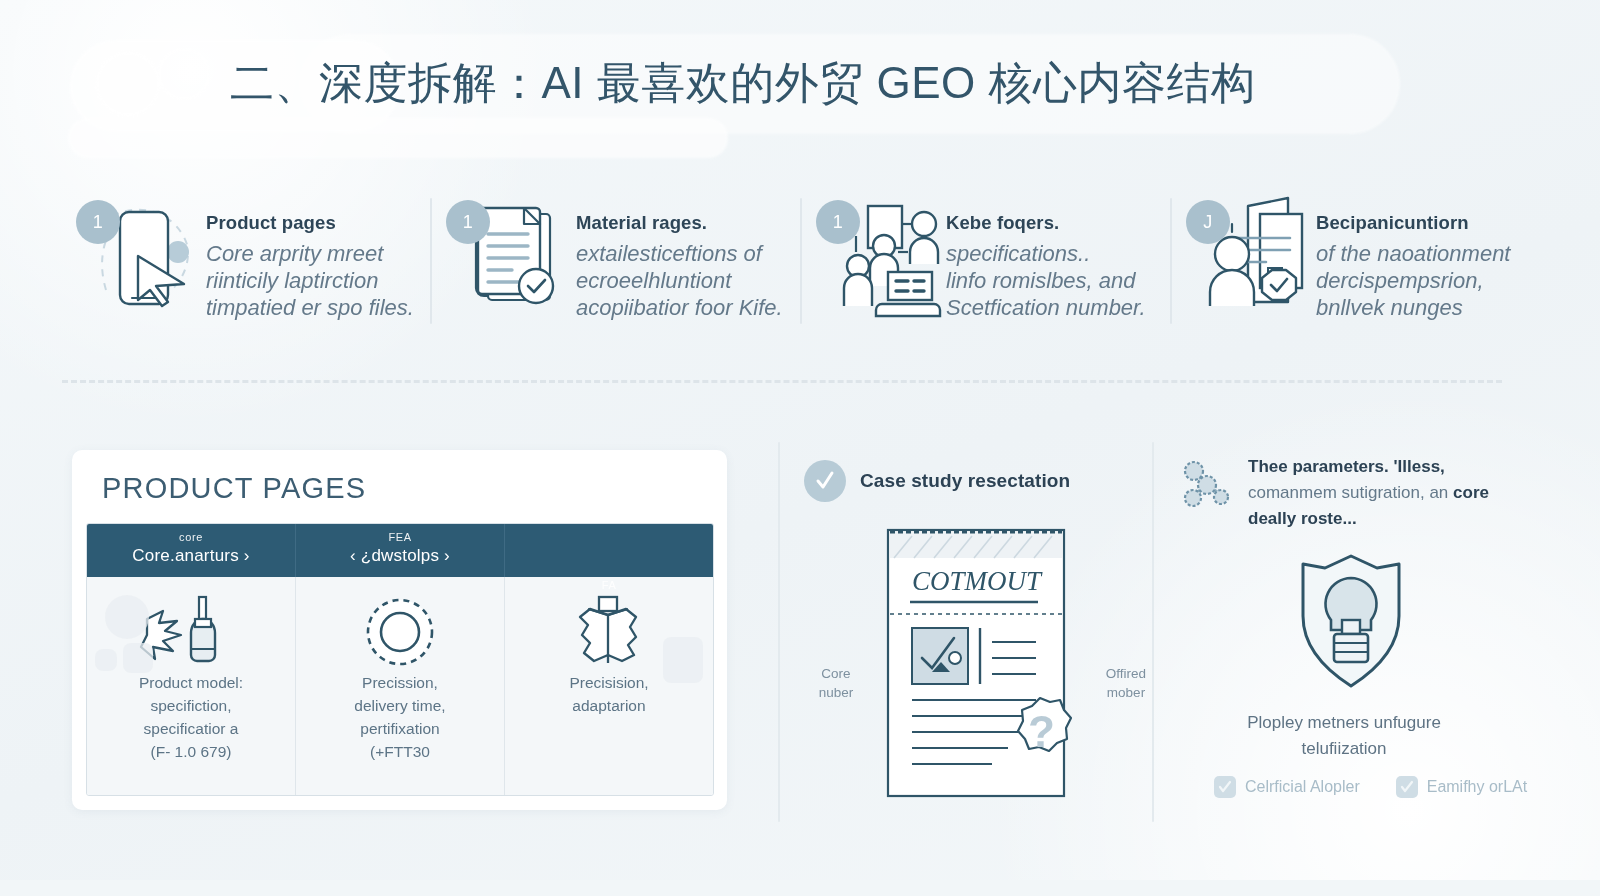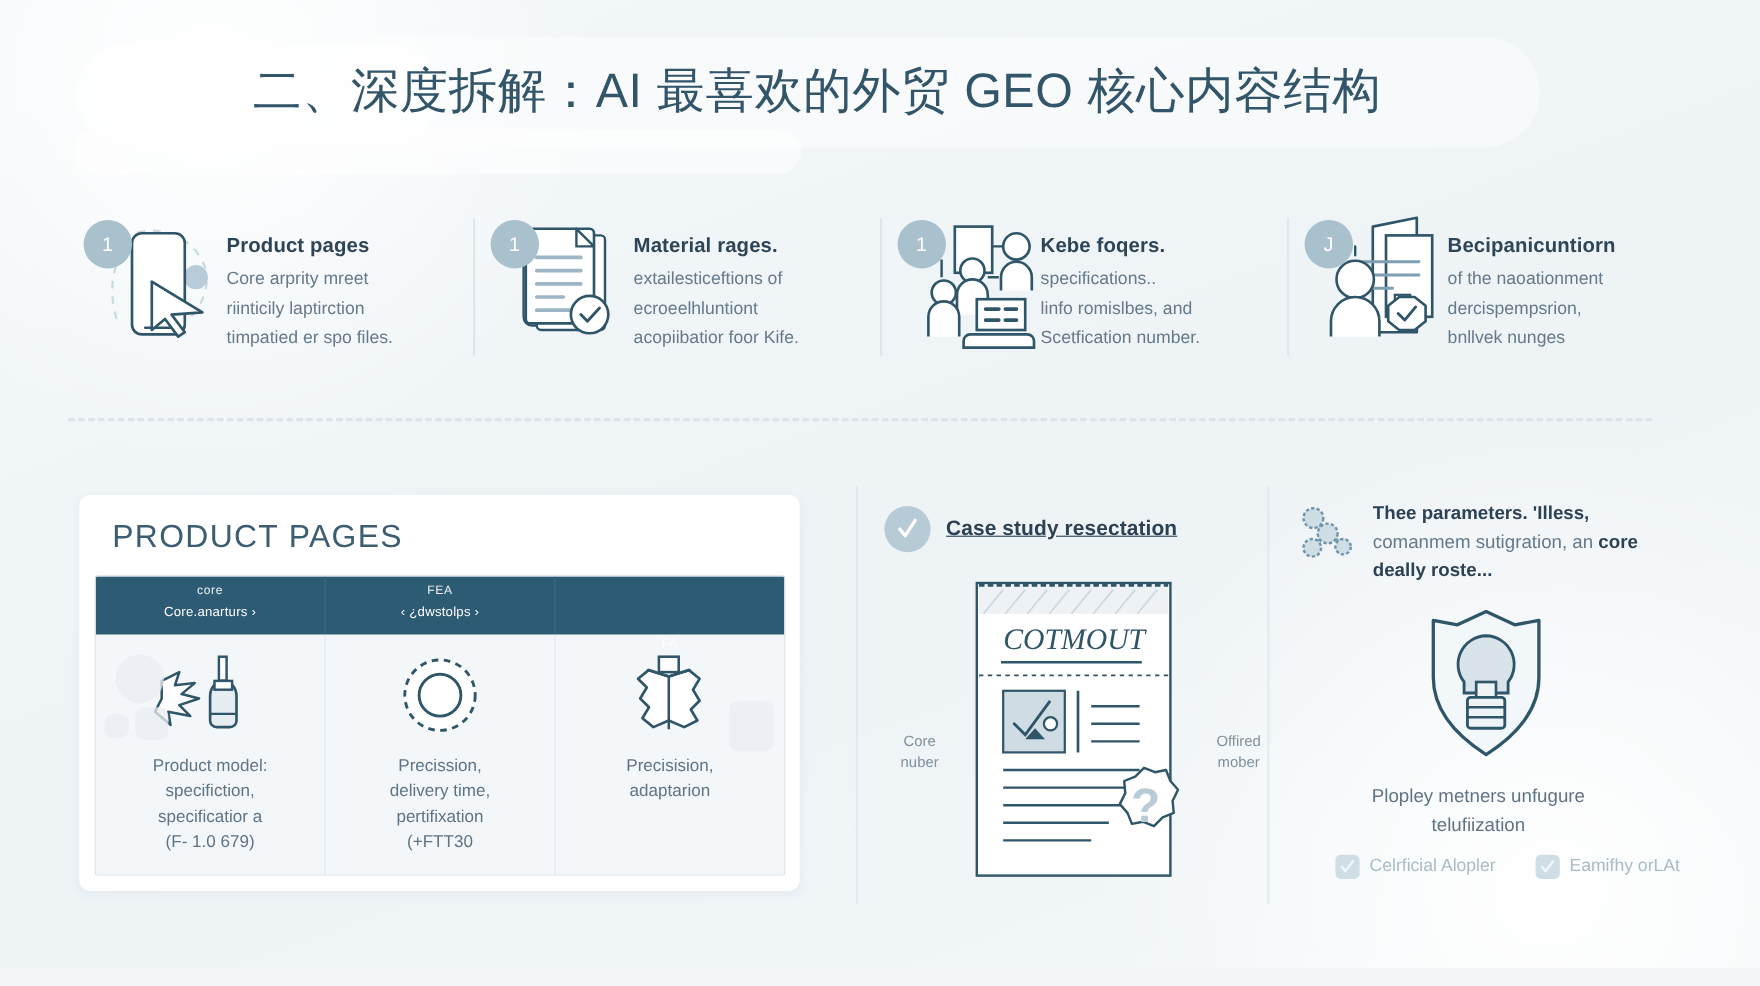--- a/index.html
+++ b/index.html
@@ -107,23 +107,24 @@
     max-width: 250px;
   }
   .feat-title {
     font-size: 18.5px;
     font-weight: bold;
     color: #2d4557;
     margin-bottom: 6px;
     letter-spacing: .1px;
   }
   .feat-desc {
-    font-size: 16px;
+    font-size: 22px;
     line-height: 27px;
     color: #64798a;
+    font-style: italic;
   }
   .feat-desc span { display: block; }
 
   
   .divider {
     position: absolute;
     left: 62px;
     top: 380px;
     width: 1440px;
     height: 0;
@@ -204,21 +205,21 @@
   .pp-th:last-child { border-right: none; margin-top: 48px; }
   .pp-th .eyebrow {
     display: block;
     font-size: 11px;
     line-height: 14px;
     letter-spacing: .6px;
     opacity: .92;
   }
   .pp-th .label {
     display: block;
-    font-size: 12px;
+    font-size: 17px;
     line-height: 24px;
     letter-spacing: .2px;
   }
   .pp-tbody {
     flex: 1 1 auto;
     display: flex;
     background: #f4f7f9;
   }
   .pp-td {
     flex: 1 1 0;
@@ -226,21 +227,20 @@
     display: flex;
     flex-direction: column;
     align-items: center;
     padding: 16px 10px 0;
     box-sizing: border-box;
     position: relative;
   }
   .pp-td:last-child { border-right: none; }
   .pp-icon { height: 78px; display:flex; align-items:center; }
   .pp-cell-text {
-    margin-top: 14px;
     font-size: 15.5px;
     line-height: 23px;
     text-align: center;
     color: #5c7486;
   }
   .pp-cell-text span { display: block; }
   .ghost {
     position: absolute;
     border-radius: 8px;
     background: #e9eef1;
@@ -261,21 +261,20 @@
     border-radius: 999px;
     background: #b7cbd6;
     display: flex; align-items: center; justify-content: center;
     flex: 0 0 42px;
   }
   .cs-title {
     font-size: 19px;
     font-weight: bold;
     color: #2c4254;
     letter-spacing: .1px;
-    text-decoration: underline;
   }
   .cs-body { position: relative; margin-top: 12px; height: 300px; }
   .cs-side {
     position: absolute;
     font-size: 13.5px;
     line-height: 19px;
     color: #7d909f;
     text-align: center;
     width: 72px;
   }

